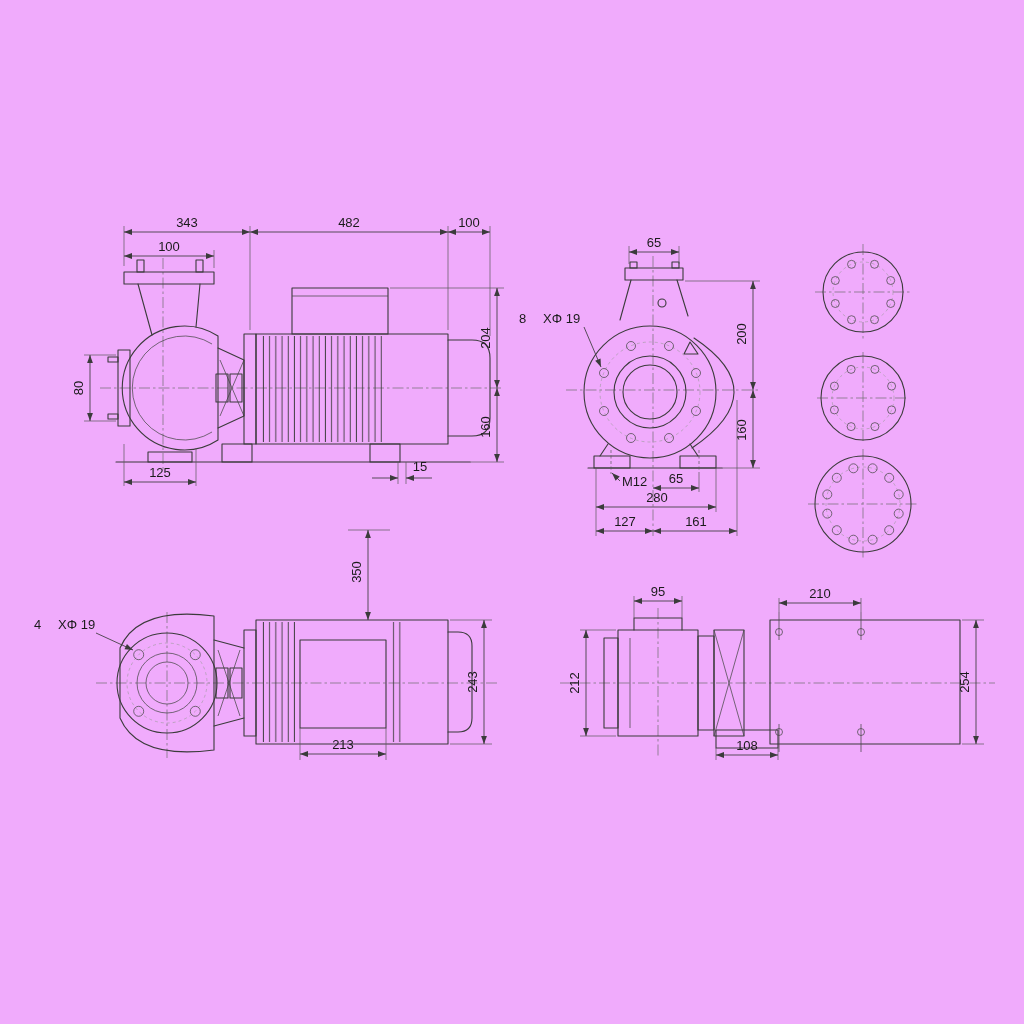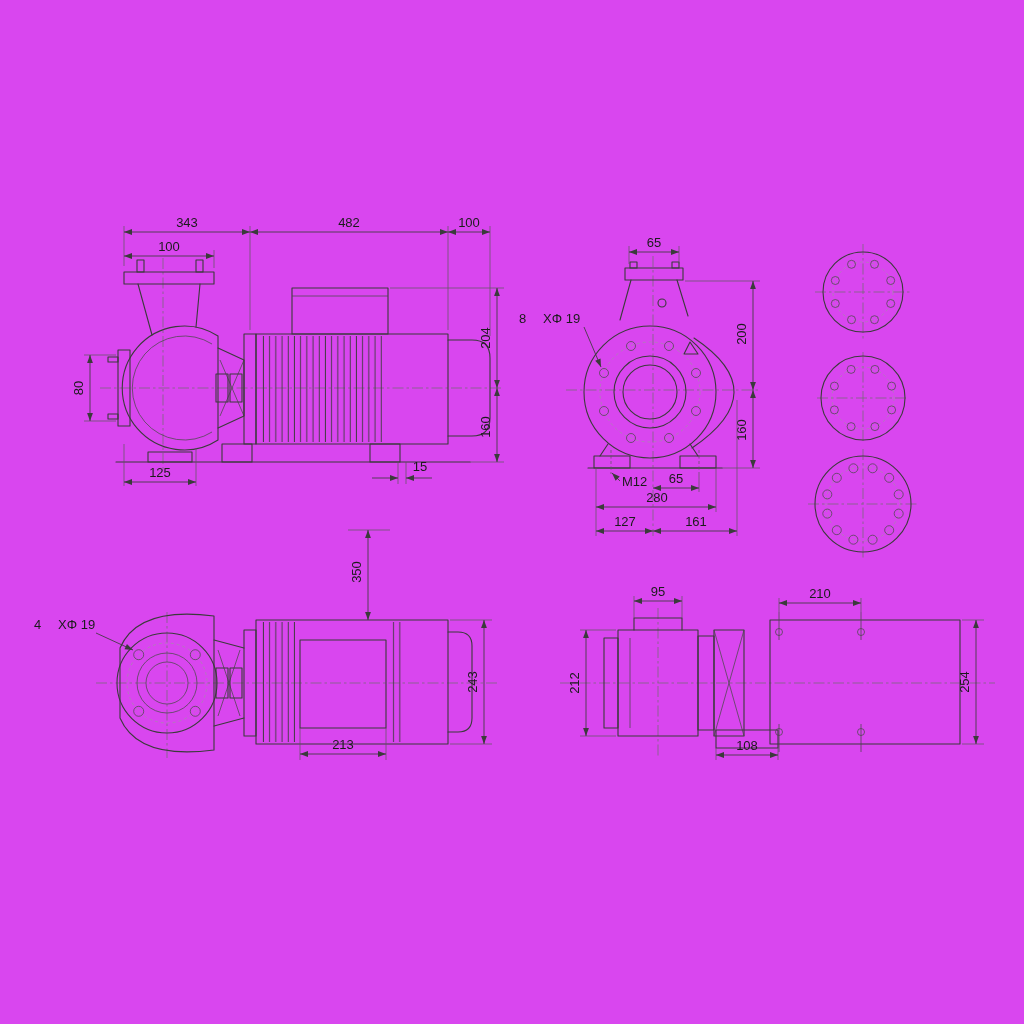--- a/index.html
+++ b/index.html
@@ -1,16 +1,16 @@
 <!DOCTYPE html>
 <html><head>
 <meta charset="utf-8">
 <style>
   html,body{margin:0;padding:0;background:#fff;}
-  .canvas{position:relative;width:1024px;height:1024px;background:#d946ef;overflow:hidden;
+  .canvas{position:relative;width:1024px;height:1024px;background:#f0abfc;overflow:hidden;
           font-family:"Liberation Sans", sans-serif;}
   svg{position:absolute;left:0;top:0;}
   .ol{stroke:#3b3b3b;stroke-width:1.1;fill:none;stroke-linejoin:round;stroke-linecap:round;}
   .th{stroke:#4a4a4a;stroke-width:0.75;fill:none;}
   .dim{stroke:#3b3b3b;stroke-width:0.85;fill:none;}
   .ext{stroke:#5a5a5a;stroke-width:0.7;fill:none;}
   .cl{stroke:#6e6e6e;stroke-width:0.7;fill:none;stroke-dasharray:11 3 2.5 3;}
   .dash{stroke:#5a5a5a;stroke-width:0.7;fill:none;stroke-dasharray:3 2.5;}
   .bc{stroke:#9a9a9a;stroke-width:0.6;fill:none;stroke-dasharray:3 3;}
   text.d{font-size:13px;fill:#1b1b1b;}

